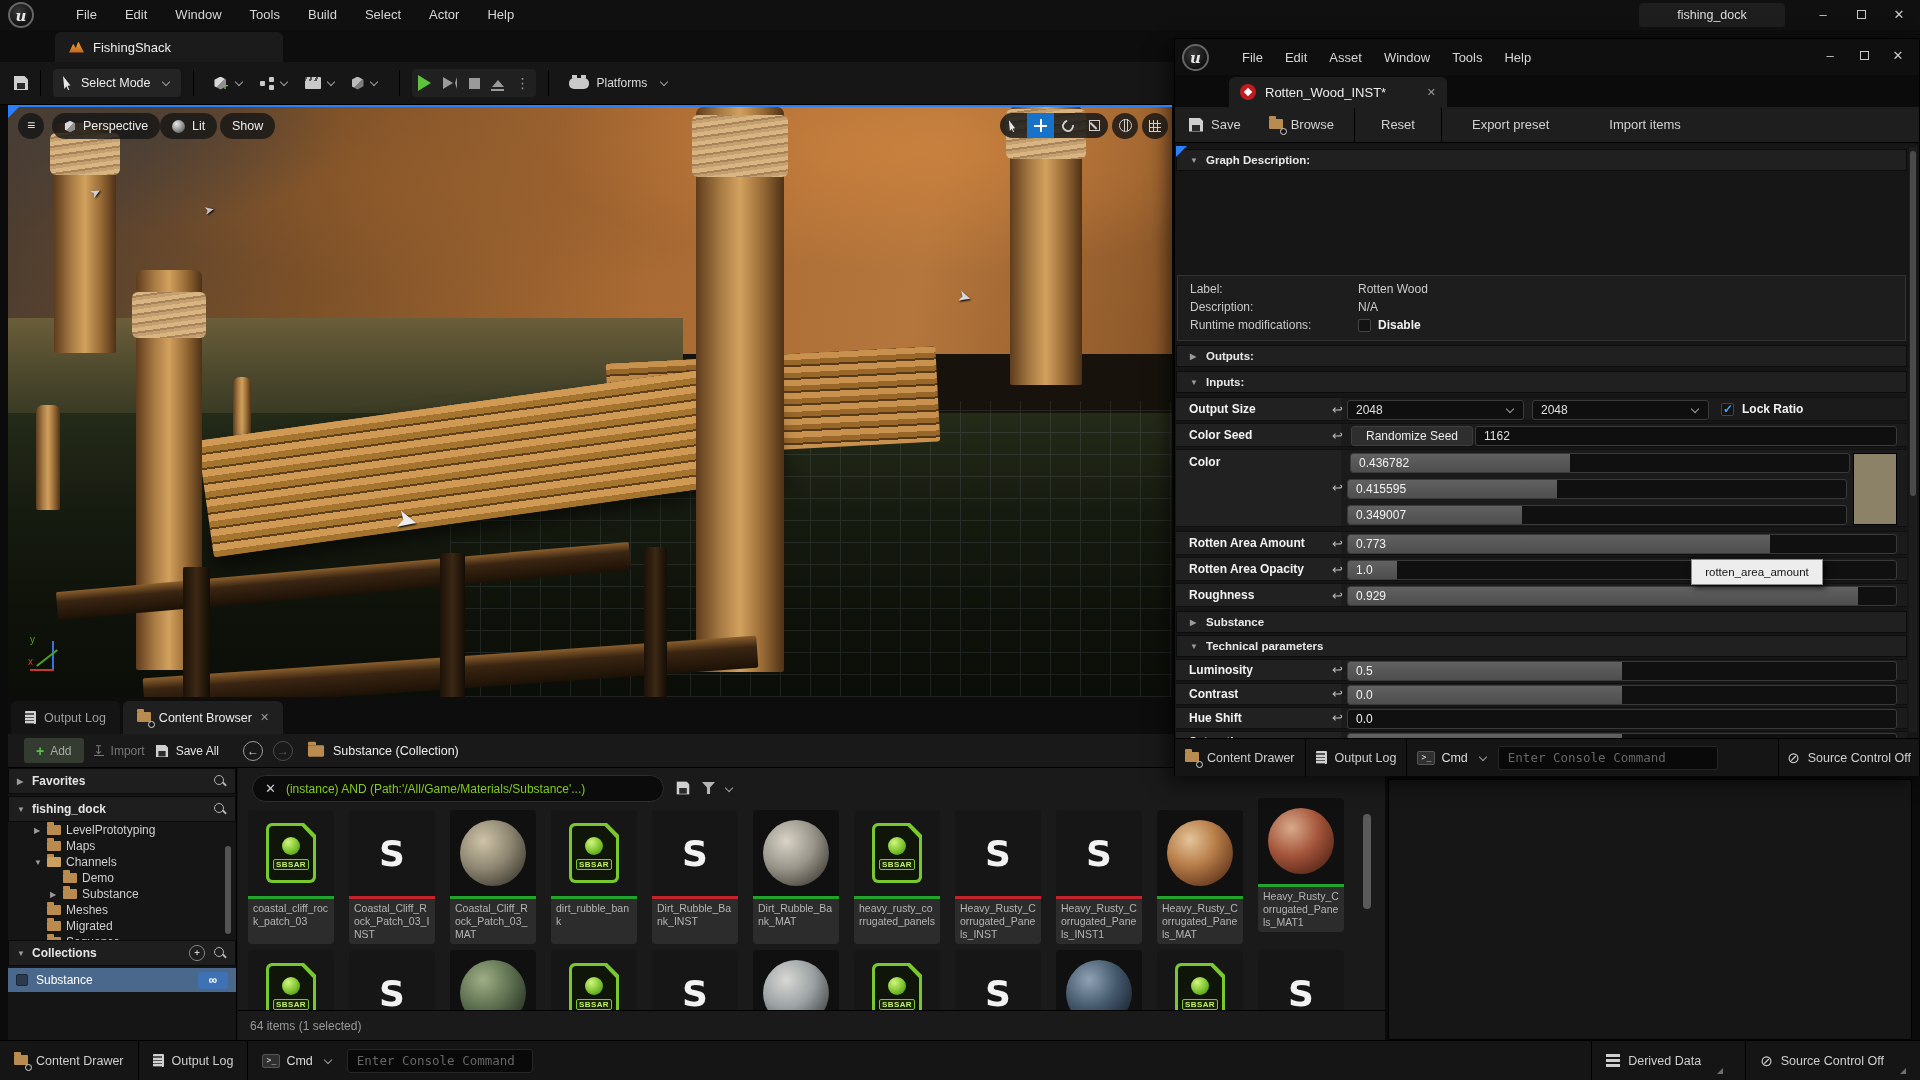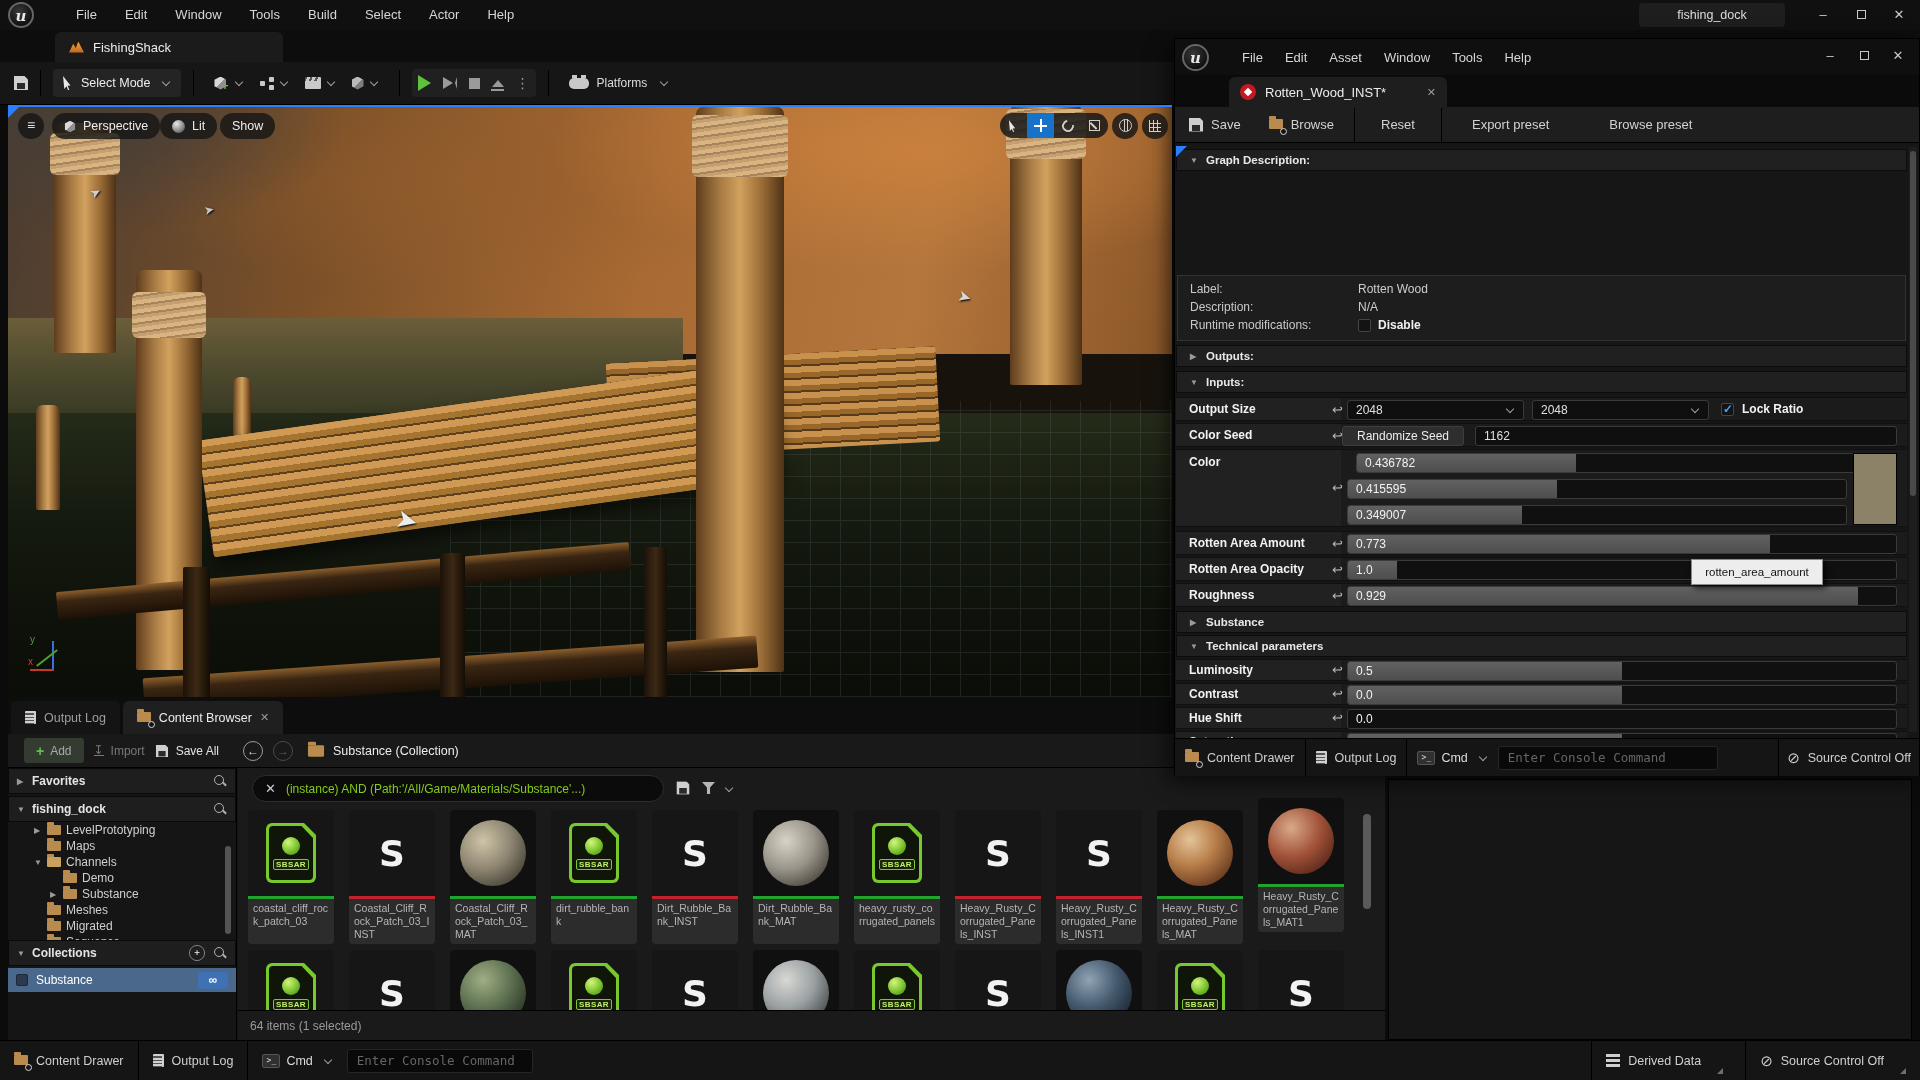--- a/index.html
+++ b/index.html
@@ -729,21 +729,21 @@
       </div>
       <div class="sep-v" style="height:34px; margin-left:6px;"></div>
       <div class="sub-act" style="padding:0 26px;">
         <span>Reset</span>
       </div>
       <div class="sep-v" style="height:34px;"></div>
       <div class="sub-act" style="padding:0 30px;align-items:center;">
         <span>Export preset</span>
       </div>
       <div class="sub-act" style="padding:0 30px;">
-        <span>Browse preset</span>
+        <span>Import items</span>
       </div>
     </div>
 
     <div class="params">
       <div class="p-corner"></div>
 
       <div class="sect-hdr" style="top:4px;">
         <span class="tri">▼</span>
         <span>Graph Description:</span>
       </div>
@@ -785,32 +785,32 @@
           <span>2048</span>
             <span class="chev"></span>
         </div>
         <span class="checkbox checked" style="position:absolute; left:545px; top:5px;"></span>
         <span style="position:absolute; left:566px; top:4px; color:#f2f2f2; font-weight:bold;">Lock Ratio</span>
       </div>
 
       <div class="p-row" style="top:278px;">
         <div class="p-label">Color Seed</div>
         <span class="revert p-revert">↩</span>
-        <div class="btn-dark" style="left:166px; width:122px;">
+        <div class="btn-dark" style="left:175px; width:122px;">
           <span>Randomize Seed</span>
         </div>
         <div class="selbox" style="left:299px; width:422px;">
           <span>1162</span>
         </div>
       </div>
 
       <div class="p-row" style="top:304px; height:78px;">
         <div class="p-label" style="align-items:flex-start; padding-top:5px;">Color</div>
         <span class="revert" style="position:absolute; left:156px; top:30px;">↩</span>
-        <div class="slider" style="left:180px; top:3px; width:500px;">
+        <div class="slider" style="left:174px; top:3px; width:500px;">
           <div class="fill" style="width: 44%;"></div>
           <span class="val">0.436782</span>
         </div>
         <div class="slider" style="left:171px; top:29px; width:500px;">
           <div class="fill" style="width: 42%;"></div>
           <span class="val">0.415595</span>
         </div>
         <div class="slider" style="left:171px; top:55px; width:500px;">
           <div class="fill" style="width: 35%;"></div>
           <span class="val">0.349007</span>

